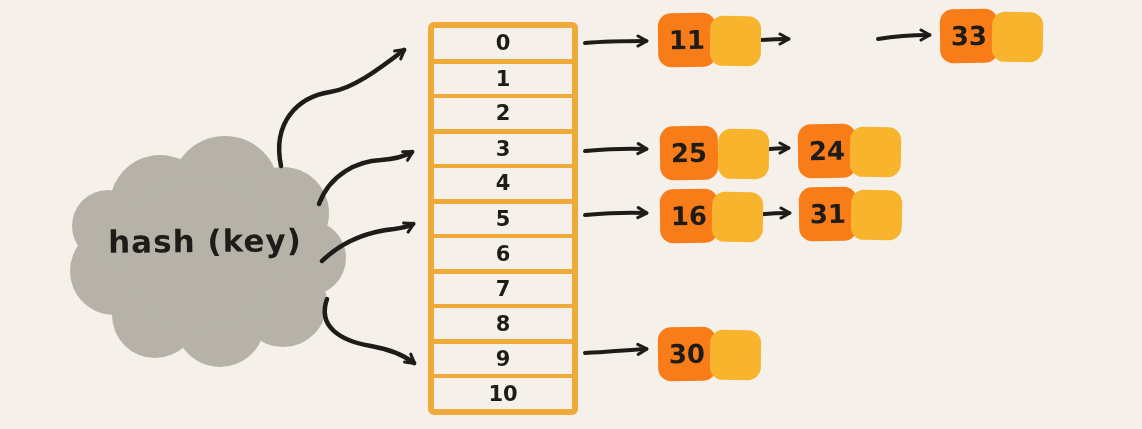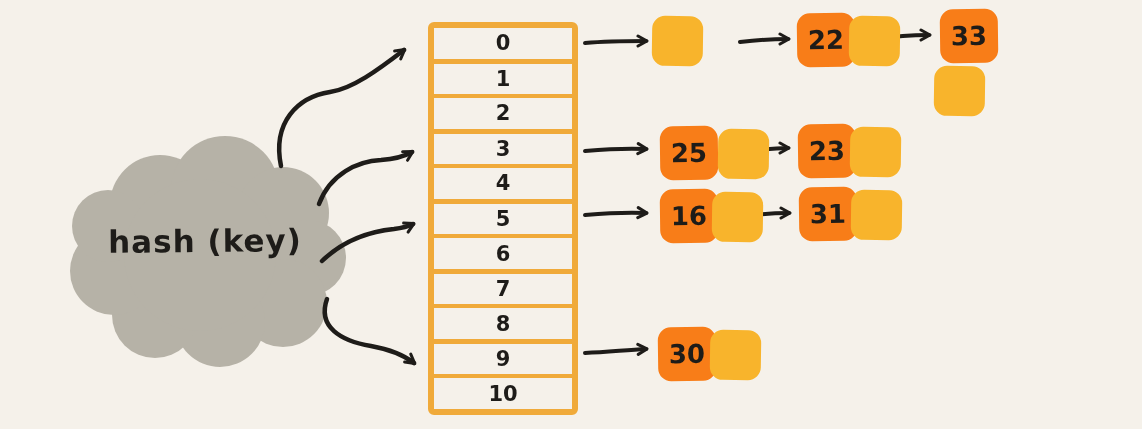--- a/index.html
+++ b/index.html
@@ -168,37 +168,34 @@
       </div>
     <div class="bucket-cell">
         <span>9</span>
       </div>
     <div class="bucket-cell">
         <span>10</span>
       </div>
   </div>
 
   <div class="node" style="left:658px; top:13px;">
-    <div class="node-ptr"></div>
-  </div>
-  <div class="node" style="left:797px; top:13px;">
-    <div class="node-data">22</div>
-    <div class="node-ptr"></div>
-  </div>
-  <div class="node" style="left:940px; top:9px;flex-direction:column;">
+    <div class="node-data">11</div>
+    <div class="node-ptr"></div>
+  </div>
+  <div class="node" style="left:940px; top:9px;">
     <div class="node-data">33</div>
     <div class="node-ptr"></div>
   </div>
 
   <div class="node" style="left:660px; top:126px;gap:6px;">
     <div class="node-data">25</div>
     <div class="node-ptr"></div>
   </div>
   <div class="node" style="left:798px; top:124px;">
-    <div class="node-data">23</div>
+    <div class="node-data">24</div>
     <div class="node-ptr"></div>
   </div>
 
   <div class="node" style="left:660px; top:189px;">
     <div class="node-data">16</div>
     <div class="node-ptr"></div>
   </div>
   <div class="node" style="left:799px; top:187px;">
     <div class="node-data">31</div>
     <div class="node-ptr"></div>

